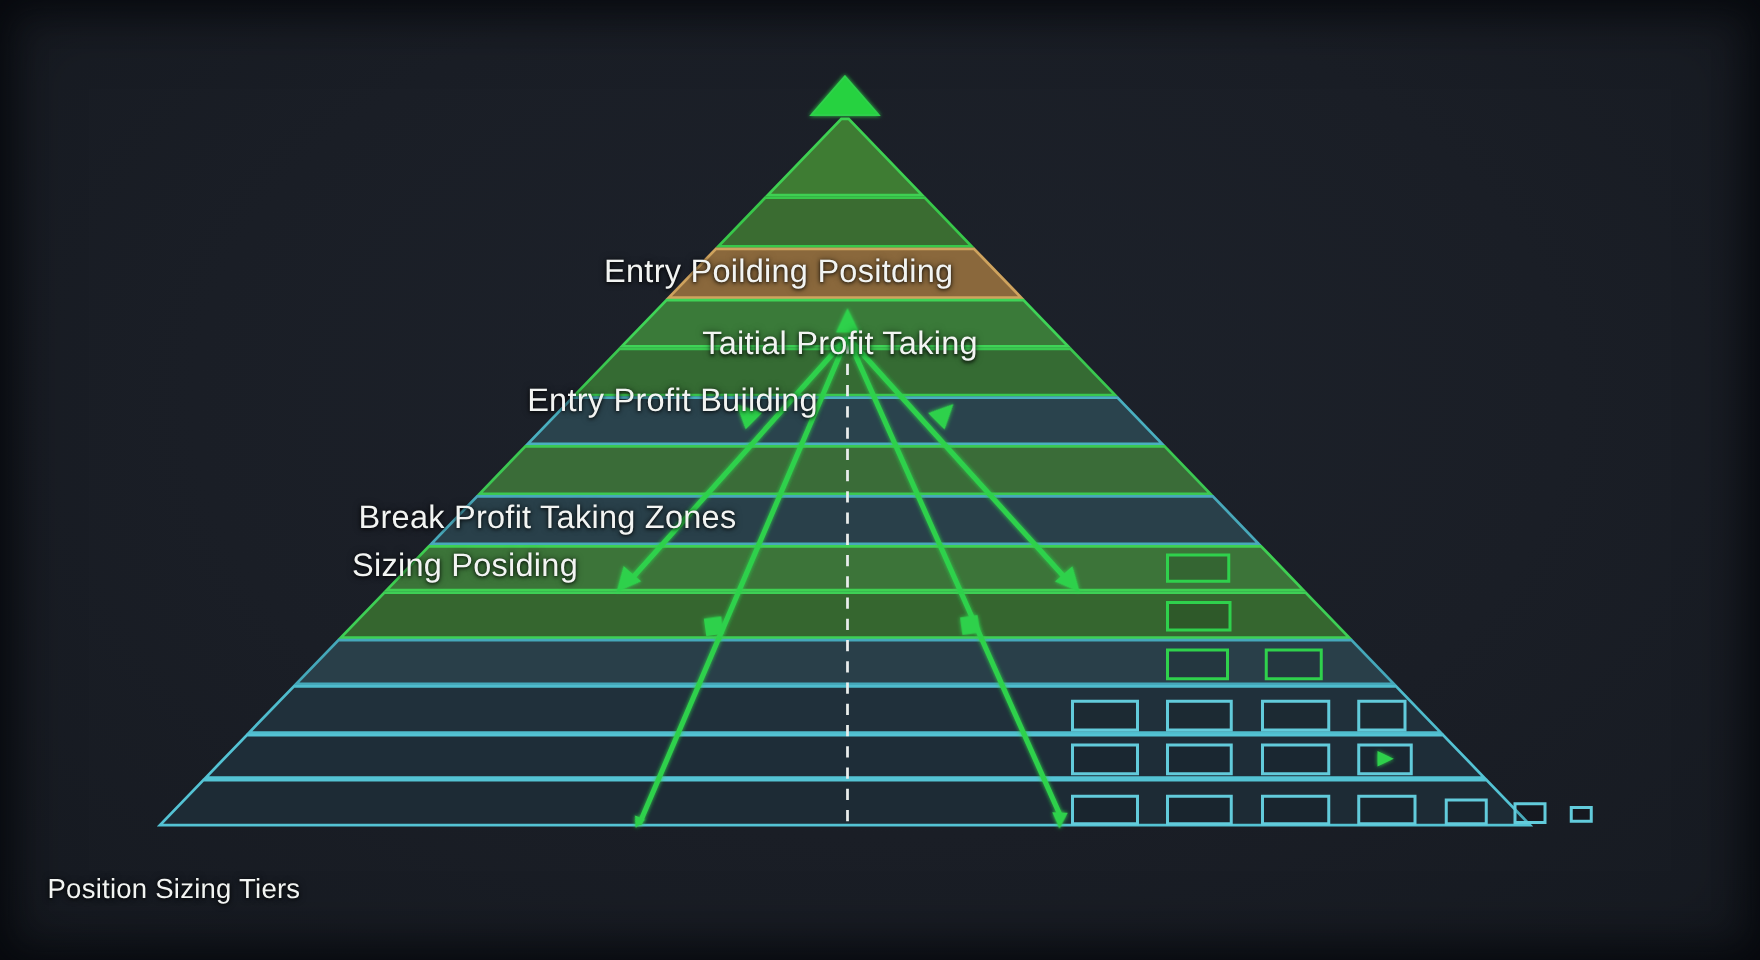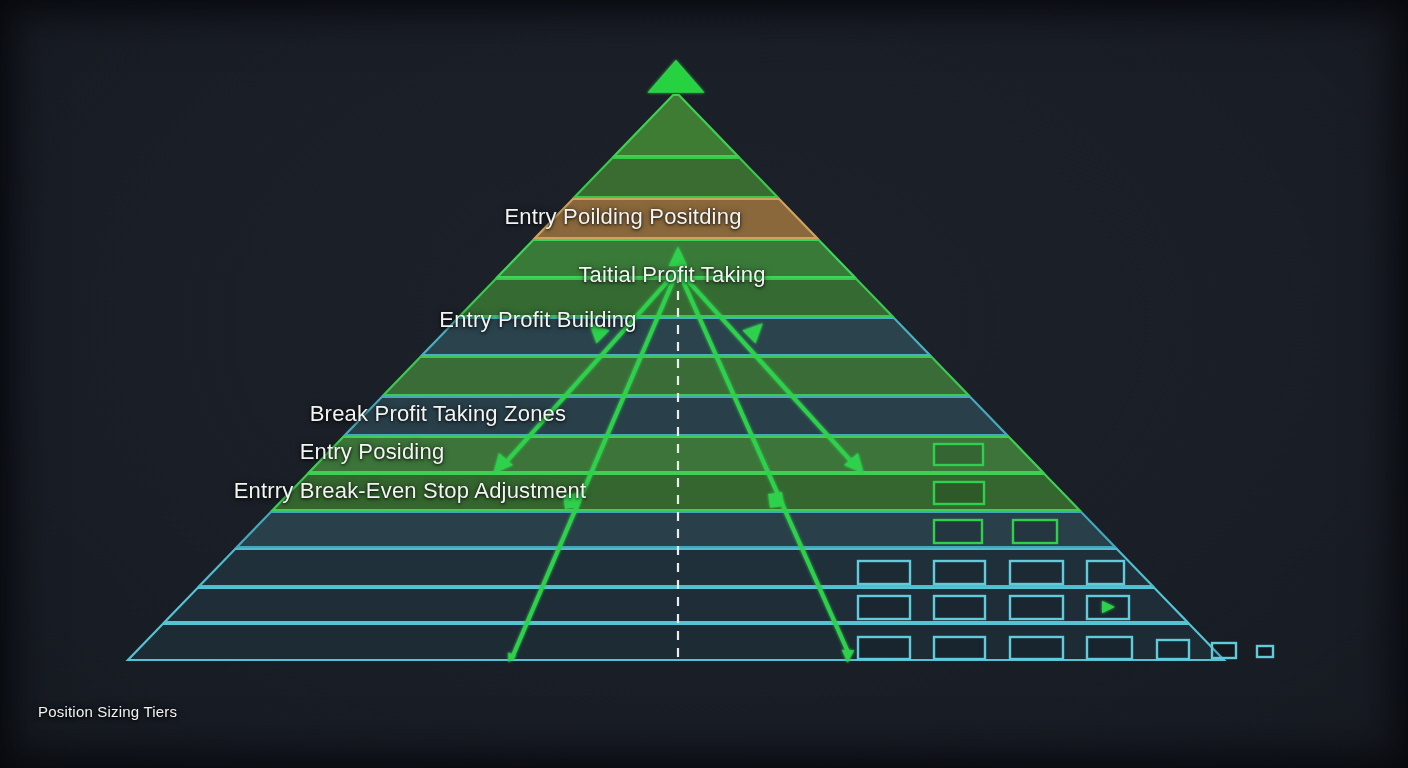--- a/index.html
+++ b/index.html
@@ -6,31 +6,31 @@
   .stage{
     position:relative;width:1408px;height:768px;overflow:hidden;
     background:radial-gradient(ellipse at 50% 42%, #1d222b 0%, #1a1e26 55%, #161a21 100%);
     font-family:"Liberation Sans","DejaVu Sans",sans-serif;
     box-shadow:inset 0 0 60px rgba(0,0,0,0.55);
   }
   .stage::after{content:"";position:absolute;inset:0;pointer-events:none;
     box-shadow:inset 0 0 28px 6px rgba(5,8,12,0.8);}
   svg#diagram-svg{position:absolute;left:0;top:0;}
   .lbl{
-    position:absolute;color:#f2f4f2;font-size:22px;letter-spacing:0.2px;
+    position:absolute;color:#f2f4f2;font-size:26px;letter-spacing:0.2px;
     white-space:nowrap;transform:translate(-50%,-50%);
     text-shadow:0 1px 3px rgba(0,0,0,0.85),0 0 6px rgba(0,0,0,0.5);
   }
   .lbl-entry-top{left:623px;top:217px;}
   .lbl-taitial{left:672px;top:275px;}
   .lbl-building{left:538px;top:296px;margin-top:24px;}
   .lbl-zones{left:438px;top:414px;}
   .lbl-posiding{left:372px;top:452px;}
   .lbl-breakeven{left:410px;top:491px;}
-  .lbl-title{left:38px;top:711px;transform:translate(0,-50%);font-size:15px;}
+  .lbl-title{left:38px;top:711px;transform:translate(0,-50%);font-size:22px;}
 </style>
 </head>
 <body>
 
 <div class="stage">
   <svg id="diagram-svg" width="1408" height="768" viewBox="0 0 1408 768">
       <defs>
         <filter id="glow" x="-40%" y="-40%" width="180%" height="180%">
           <feGaussianBlur stdDeviation="1.6" result="b"></feGaussianBlur>
           <feMerge>
@@ -88,16 +88,15 @@
       <polygon points="0,-6.2 13,0 0,6.2" transform="translate(1102,607) rotate(0)" fill="#2fd14c" filter="url(#glow)"></polygon>
       <polygon points="0,-9.3 19.5,0 0,9.3" transform="translate(678,266) rotate(-90)" fill="#2fd14c" filter="url(#glow)"></polygon>
       <rect x="564" y="494" width="14" height="14" fill="#2fd14c" transform="rotate(-8 571 501)" filter="url(#glow)"></rect>
       <rect x="769" y="493" width="14" height="14" fill="#2fd14c" transform="rotate(-8 776 500)" filter="url(#glow)"></rect>
     </svg>
 
   <div class="lbl lbl-entry-top">Entry Poilding Positding</div>
   <div class="lbl lbl-taitial">Taitial Profit Taking</div>
   <div class="lbl lbl-building">Entry Profit Building</div>
   <div class="lbl lbl-zones">Break Profit Taking Zones</div>
-  <div class="lbl lbl-posiding">Entry Posiding</div>
-  <div class="lbl lbl-breakeven">Entrry Break-Even Stop Adjustment</div>
+  <div class="lbl lbl-posiding">Sizing Posiding</div>
   <div class="lbl lbl-title">Position Sizing Tiers</div>
 </div>
 
 </body></html>

